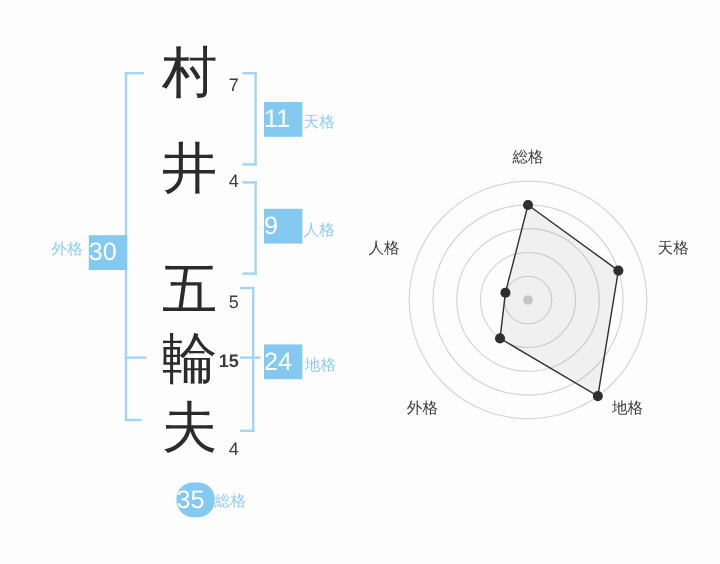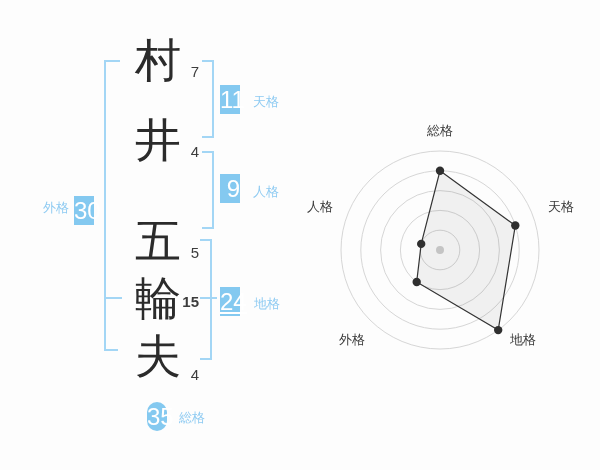--- a/index.html
+++ b/index.html
@@ -15,24 +15,24 @@
          text-align:center;font-size:46px;color:var(--ink);}
   .k0{top:35px;} .k1{top:115px;} .k2{top:216px;} .k3{top:273px;} .k4{top:331px;}
 
   .stroke{position:absolute;left:181px;width:18px;text-align:right;
           font-size:15px;color:var(--num);}
   .s0{top:63px;} .s1{top:143px;} .s2{top:244px;} .s3{top:293px;font-weight:bold;} .s4{top:366px;}
 
   .vline{position:absolute;width:2px;background:var(--bracket);}
   .htick{position:absolute;height:2px;background:var(--bracket);}
 
-  .badge{position:absolute;width:20px;height:29px;background:var(--accent);
-         color:#fff;font-size:24px;line-height:29px;text-align:right;}
+  .badge{position:absolute;width:32px;height:29px;background:var(--accent);
+         color:#fff;font-size:21px;line-height:29px;text-align:left;}
   .b-ten{left:220px;top:85px;} .b-jin{left:220px;top:174px;}
-  .b-chi{left:220px;top:287px;text-decoration:underline;} .b-gai{left:74px;top:196px;}
+  .b-chi{left:220px;top:287px;} .b-gai{left:74px;top:196px;}
   .b-sou{left:147px;top:402px;border-radius:14px;}
 
   .kaku-label{position:absolute;font-size:13px;color:var(--label-blue);line-height:15px;}
   .l-ten{left:253px;top:94px;} .l-jin{left:253px;top:184px;}
   .l-chi{left:254px;top:296px;} .l-sou{left:179px;top:410px;}
   .l-gai{left:41px;top:200px;width:28px;text-align:right;}
 
   .radar{position:absolute;left:300px;top:118px;}
 </style>
 </head>

